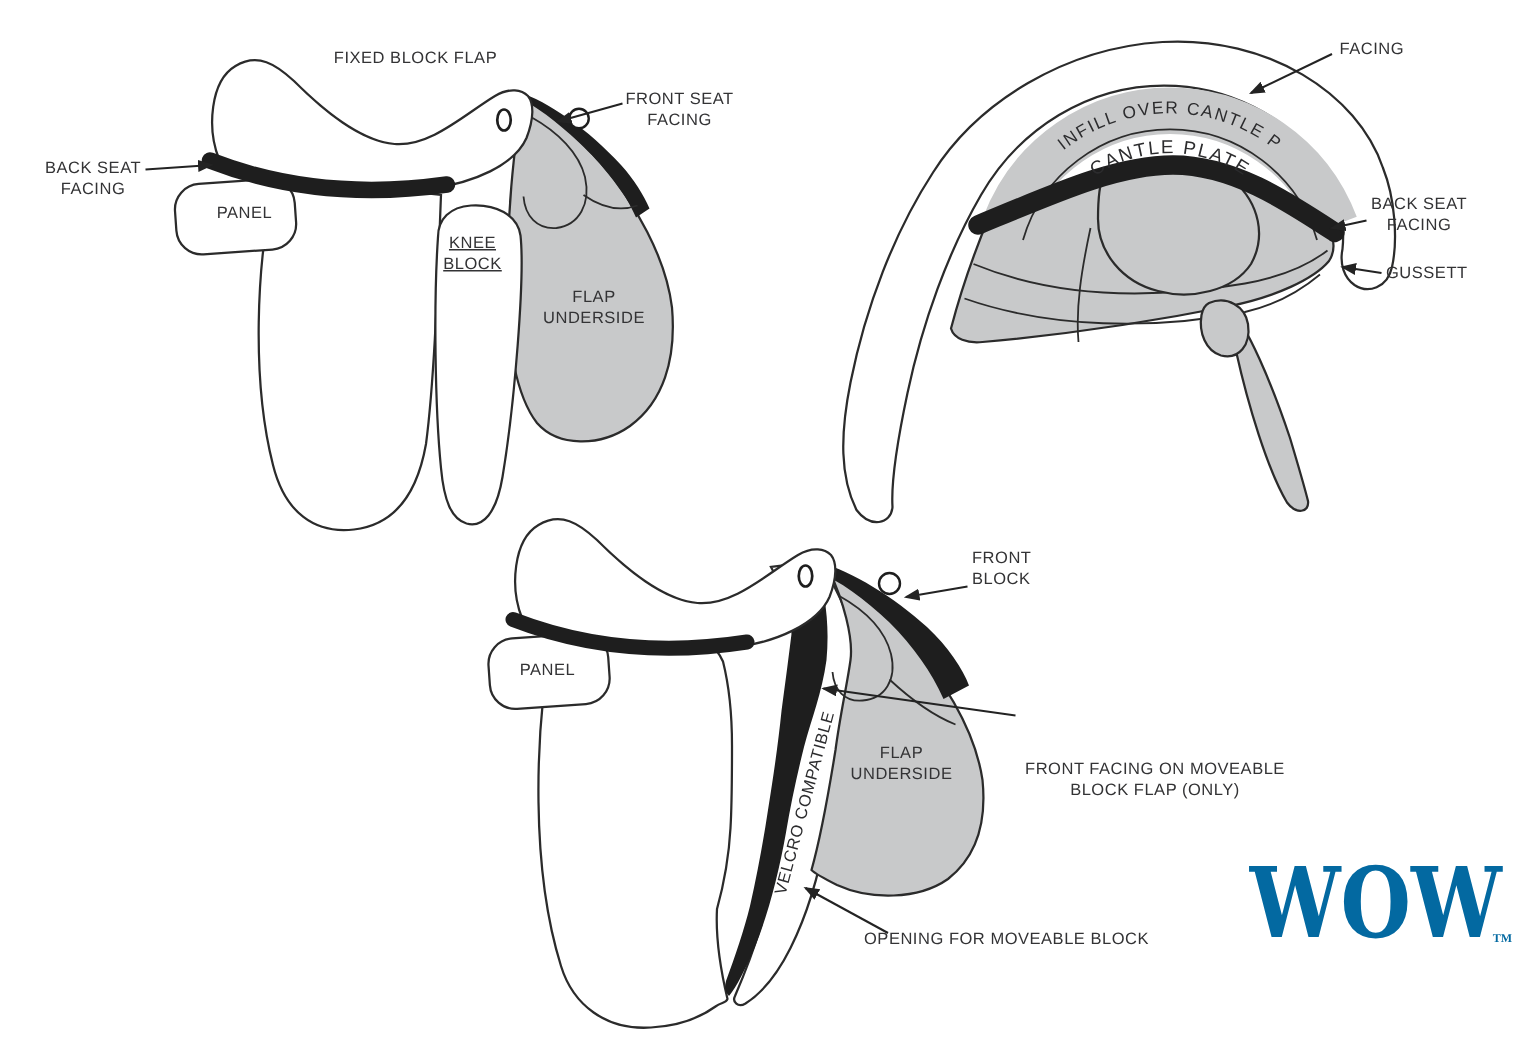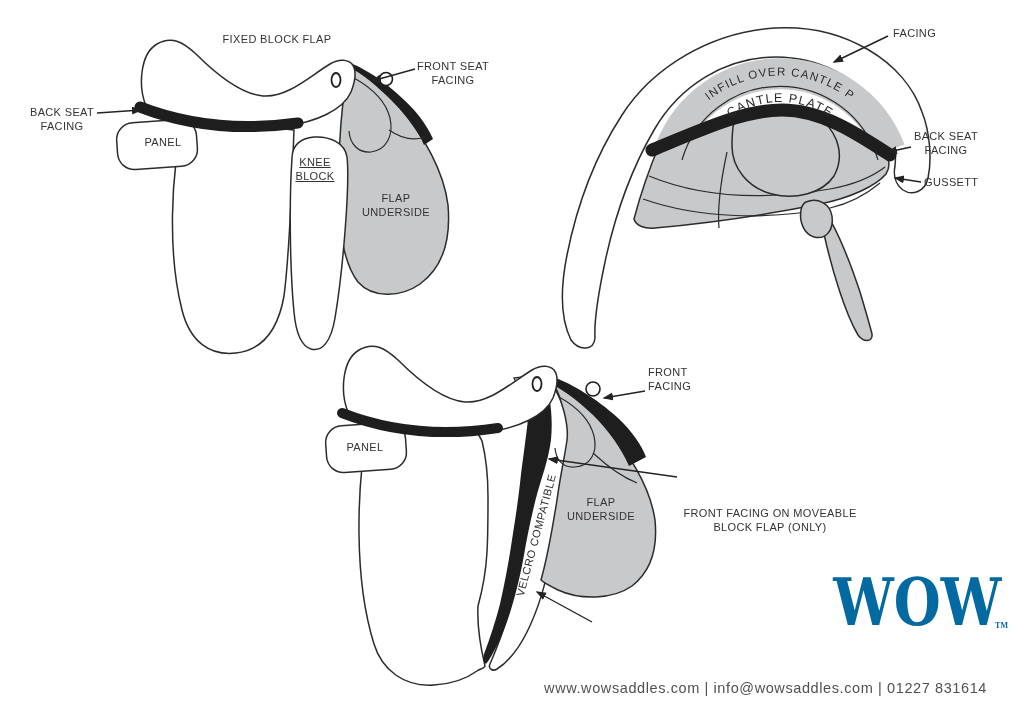--- a/index.html
+++ b/index.html
@@ -108,27 +108,27 @@
 BLOCK</div>
   <div class="lbl c" style="left:336px;top:192px;width:120px;">FLAP
 UNDERSIDE</div>
 
   <div class="lbl" style="left:893px;top:27px;width:100px;">FACING</div>
   <div class="lbl c" style="left:886px;top:130px;width:120px;">BACK SEAT
 FACING</div>
   <div class="lbl" style="left:924px;top:176px;width:90px;">GUSSETT</div>
 
   <div class="lbl" style="left:648px;top:366px;width:90px;">FRONT
-FACING</div>
+BLOCK</div>
   <div class="lbl c" style="left:325px;top:441px;width:80px;">PANEL</div>
   <div class="lbl c" style="left:541px;top:496px;width:120px;">FLAP
 UNDERSIDE</div>
   <div class="lbl c" style="left:645px;top:470px;width:250px;margin-top:37px;">FRONT FACING ON MOVEABLE
 BLOCK FLAP (ONLY)</div>
+  <div class="lbl" style="left:576px;top:620px;width:240px;">OPENING FOR MOVEABLE BLOCK</div>
 
   <div class="logo">
     <div class="logo-wow">WOW</div>
     <span class="logo-tm">TM</span>
   </div>
 
-  <div class="footer">www.wowsaddles.com | info@wowsaddles.com | 01227 831614</div>
 
 </div>
 
 </body></html>

